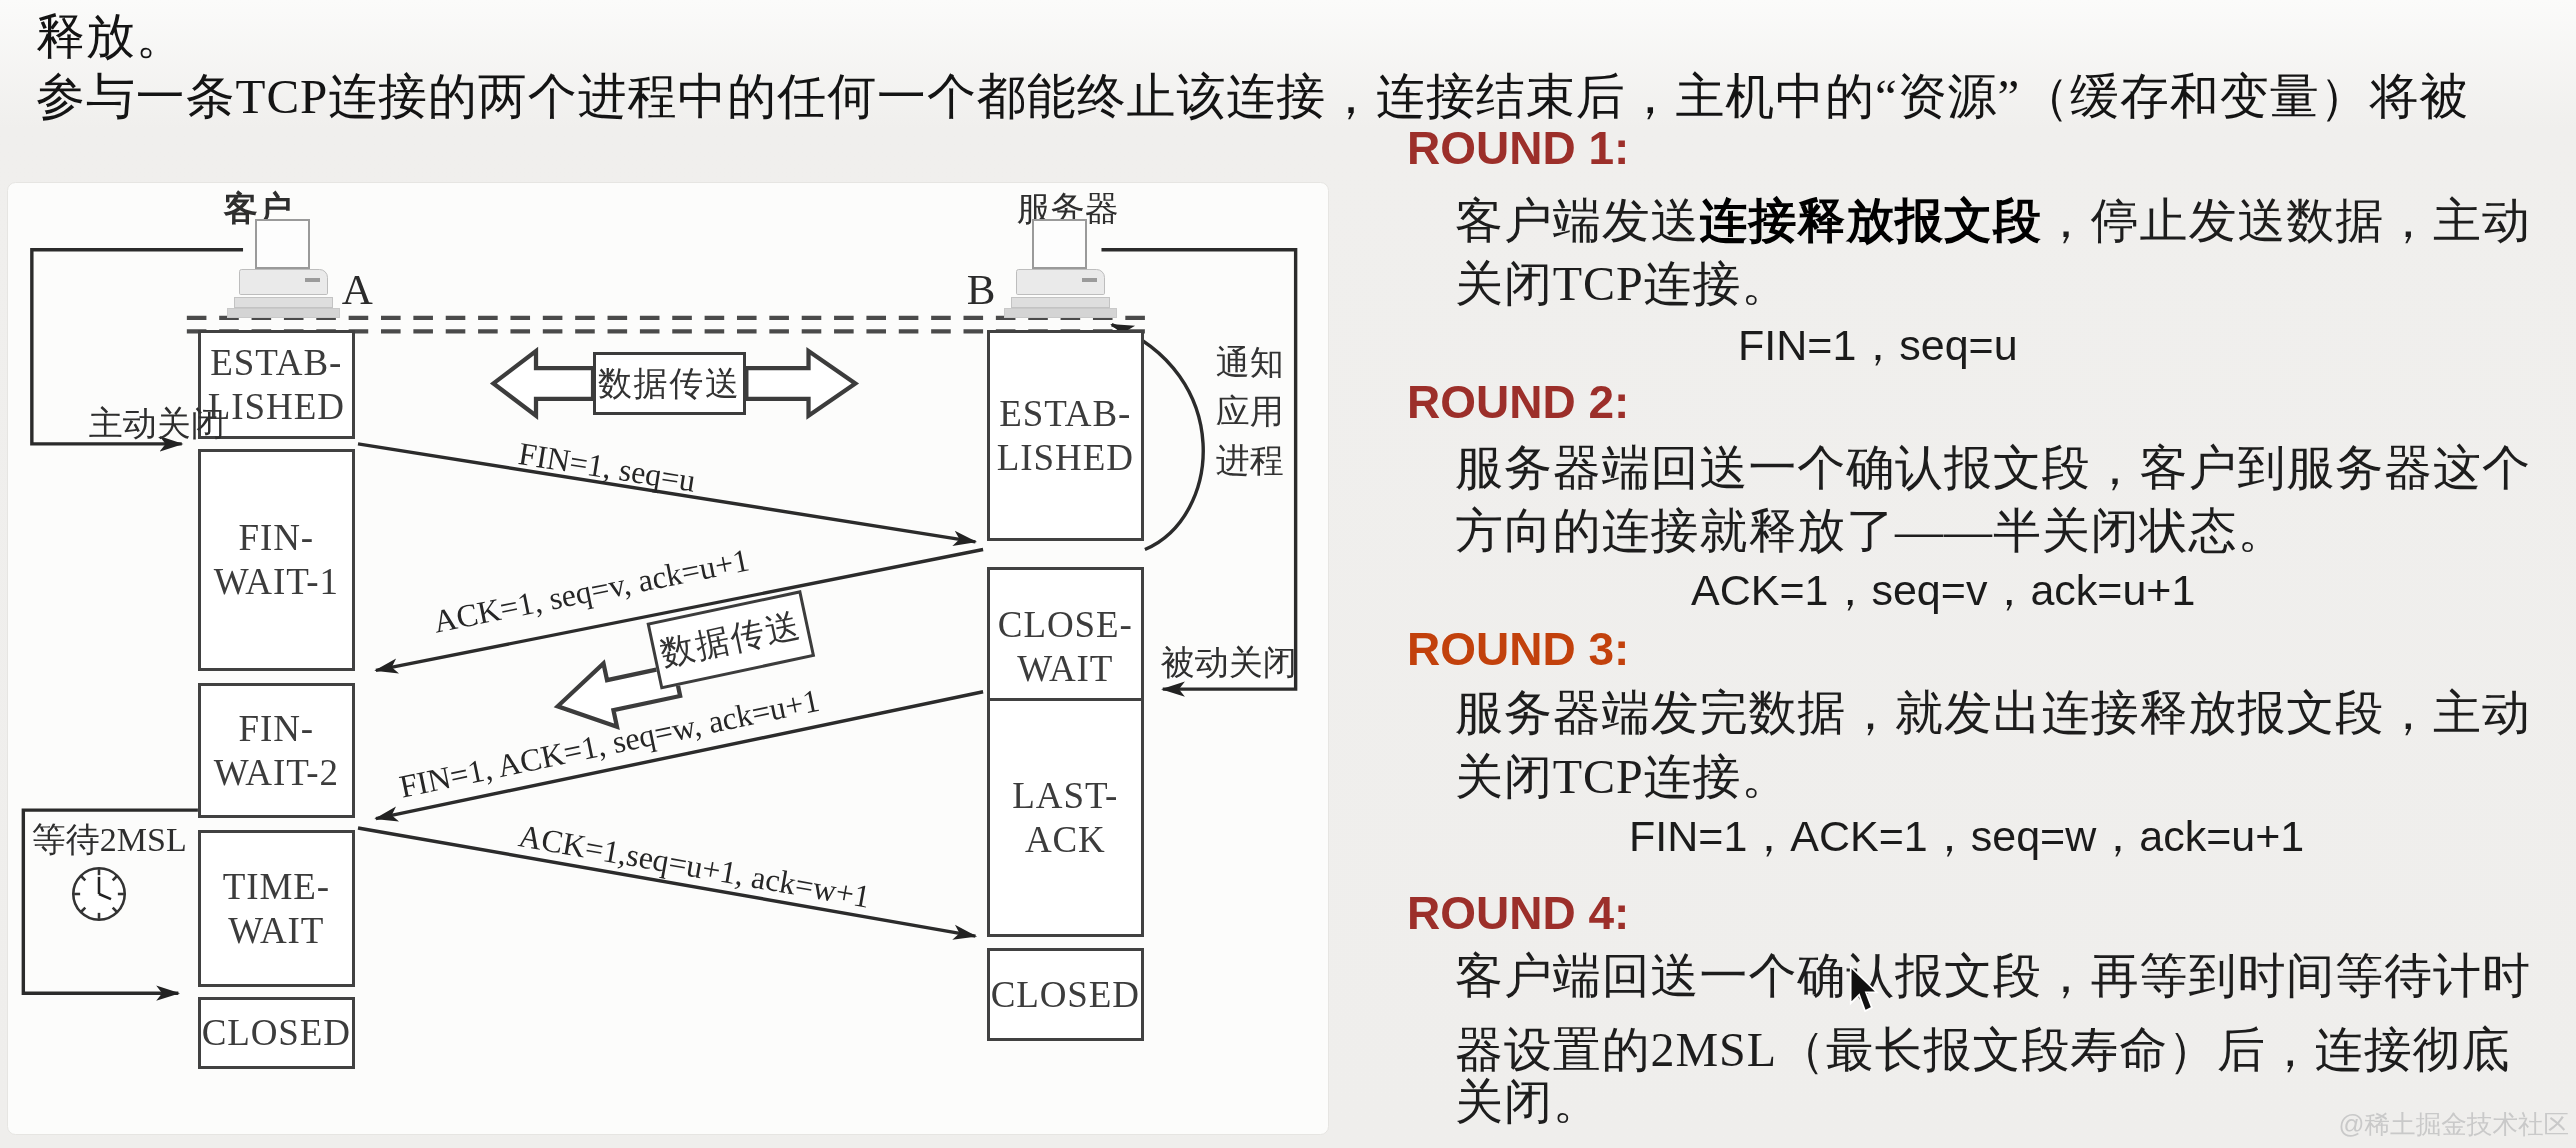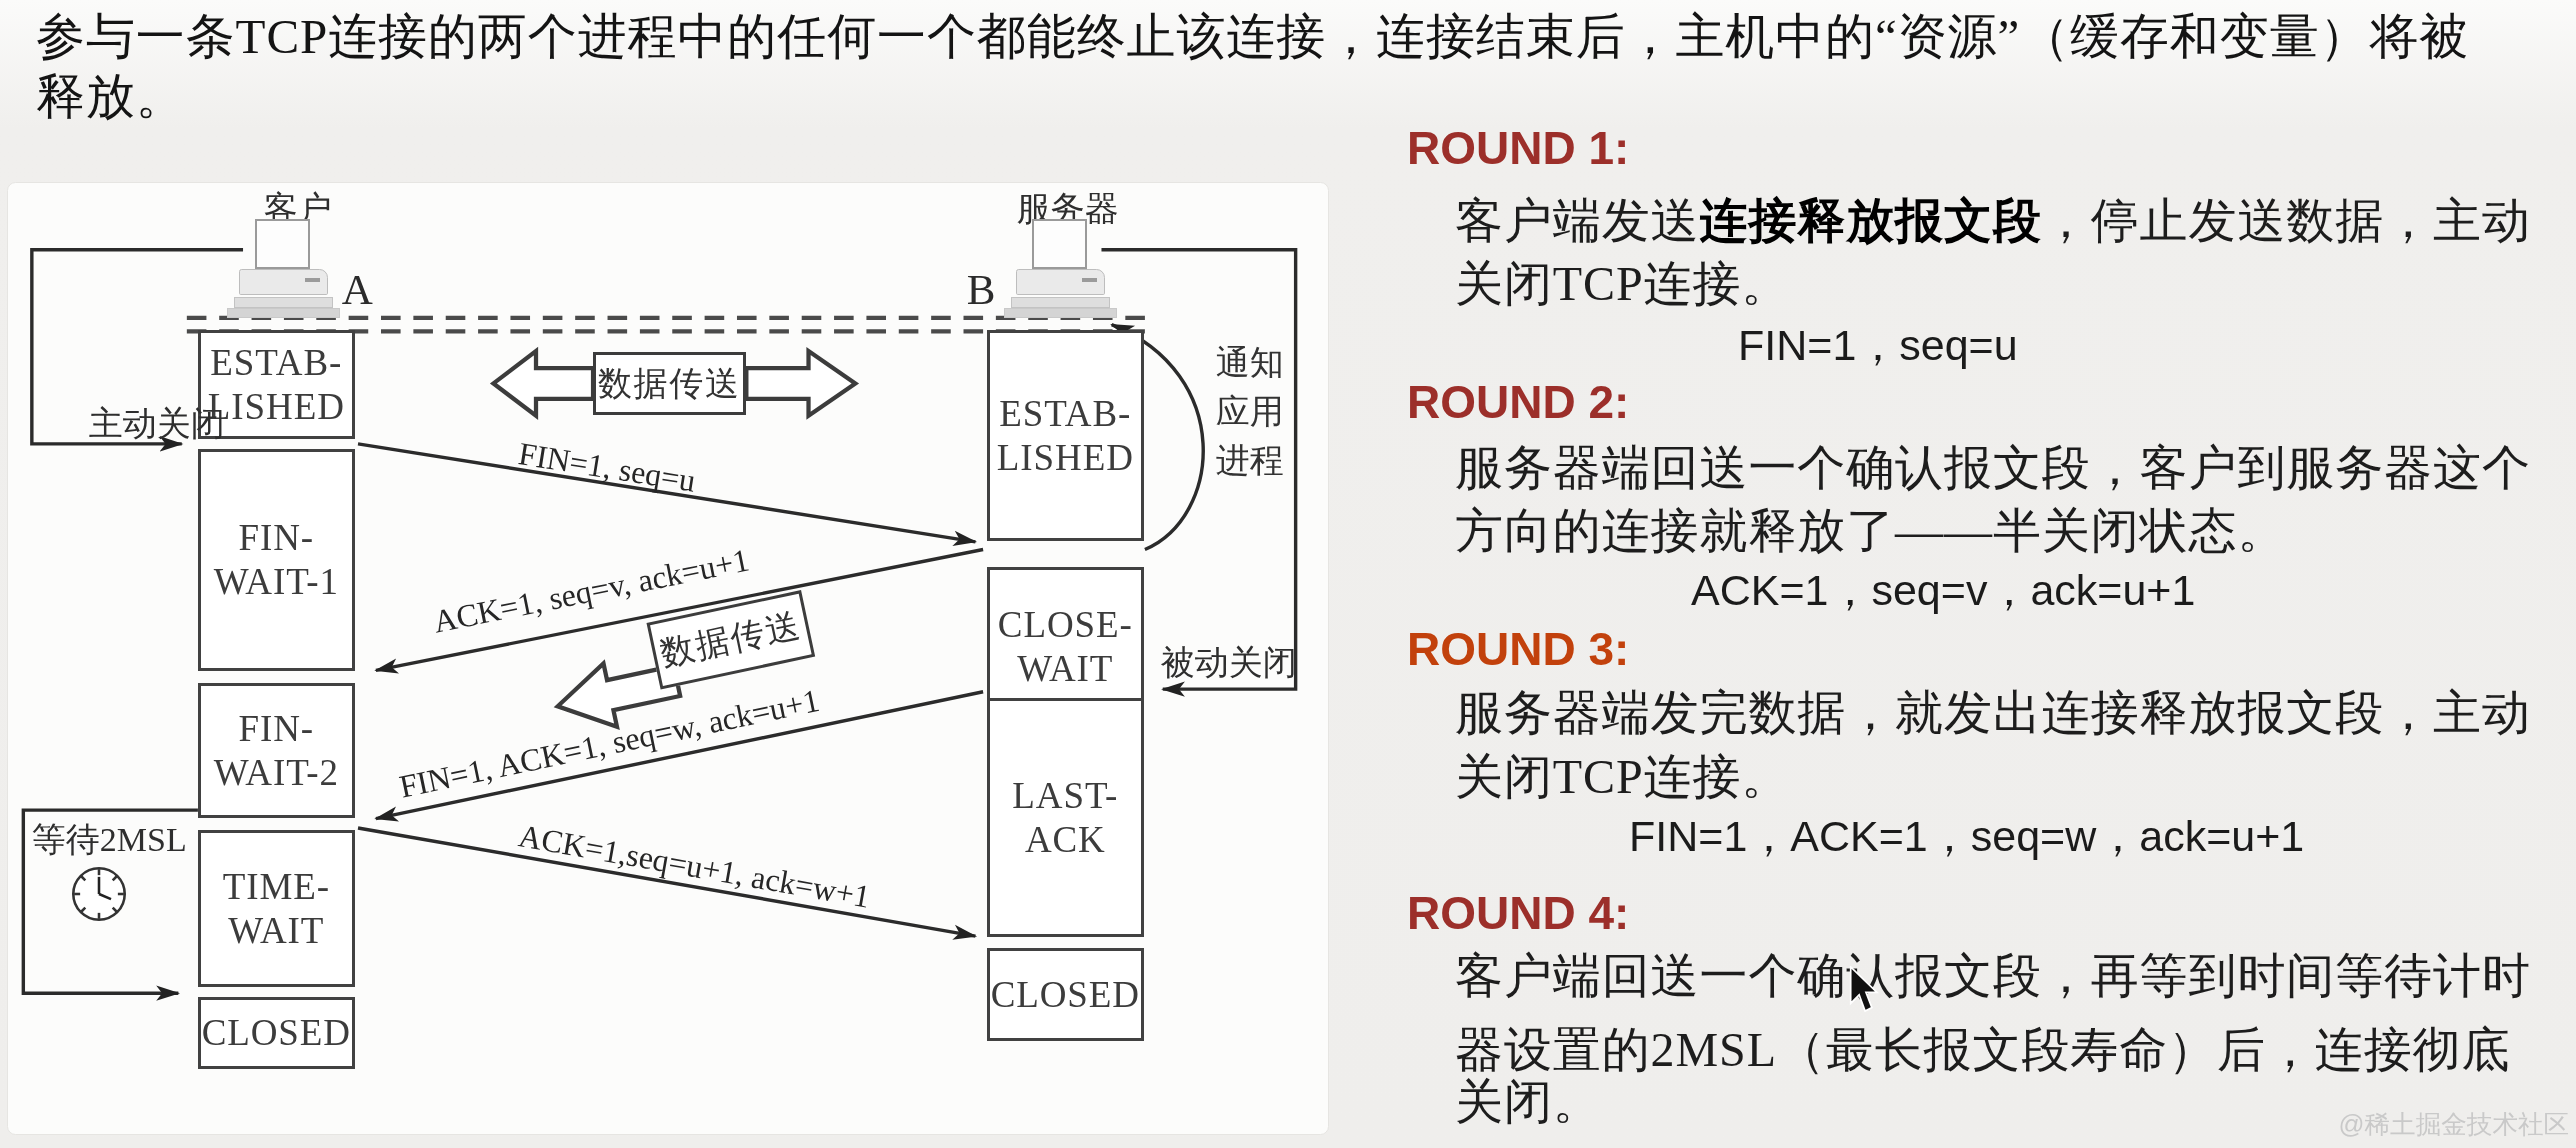--- a/index.html
+++ b/index.html
@@ -34,22 +34,22 @@
   .rh{position:absolute;font-family:"Liberation Sans","DejaVu Sans",sans-serif;font-weight:bold;font-size:46px;}
   .rline{position:absolute;font-size:48px;color:#1d1d1d;white-space:nowrap;letter-spacing:0.9px;}
   .rline b{font-weight:bold;color:#000;}
   .formula{position:absolute;font-family:"Liberation Sans","DejaVu Sans",sans-serif;font-size:43px;color:#1b1b1b;white-space:nowrap;}
   .watermark{position:absolute;right:6.8px;top:1107px;font-size:25.6px;color:#c9c9c9;font-family:"Liberation Sans","DejaVu Sans",sans-serif;}
 </style>
 </head>
 <body>
 
 <div class="abs intro">
+  <div>释放。</div>
   <div>参与一条TCP连接的两个进程中的任何一个都能终止该连接，连接结束后，主机中的“资源”（缓存和变量）将被</div>
-  <div>释放。</div>
 </div>
 
 <div class="abs panel">
 
   <svg class="wires" viewBox="0 0 1550 1116">
     <defs>
       <marker id="ah" markerWidth="30" markerHeight="22" refX="26" refY="10" orient="auto" markerUnits="userSpaceOnUse">
         <path d="M0,1 L28,10 L0,19 L7,10 Z" fill="#222"></path>
       </marker>
     </defs>
@@ -67,21 +67,21 @@
     <line x1="1145" y1="430" x2="432" y2="572" stroke="#2b2b2b" stroke-width="4" marker-end="url(#ah)"></line>
     <line x1="1145" y1="597" x2="432" y2="746" stroke="#2b2b2b" stroke-width="4" marker-end="url(#ah)"></line>
     <line x1="411" y1="757" x2="1136" y2="884" stroke="#2b2b2b" stroke-width="4" marker-end="url(#ah)"></line>
 
     <path d="M 1335 430 C 1425 392 1440 224 1296 166" fill="none" stroke="#2b2b2b" stroke-width="4" marker-end="url(#ah)"></path>
 
     <polygon points="687,217 620,217 620,197 570,235 620,273 620,253 687,253" fill="#fff" stroke="#3c3c3c" stroke-width="5"></polygon>
     <polygon points="867,217 940,217 940,197 995,235 940,273 940,253 867,253" fill="#fff" stroke="#3c3c3c" stroke-width="5"></polygon>
   </svg>
 
-  <div class="clab" style="left:232px;top:3.4px;width:116px;text-align:center;">客户</div>
+  <div class="clab" style="left:216px;top:3.4px;width:116px;text-align:left;font-weight:bold;">客户</div>
   <div class="host" style="left:228px;top:36px;">
     <div class="monitor"></div>
     <div class="hbody"></div>
     <div class="hbase"></div>
     <div class="hskirt"></div>
   </div>
   <div class="letter" style="left:334px;top:82px;">A</div>
 
   <div class="clab" style="left:990px;top:3.4px;width:140px;text-align:center;">服务器</div>
   <div class="host" style="left:1005px;top:36px;">

